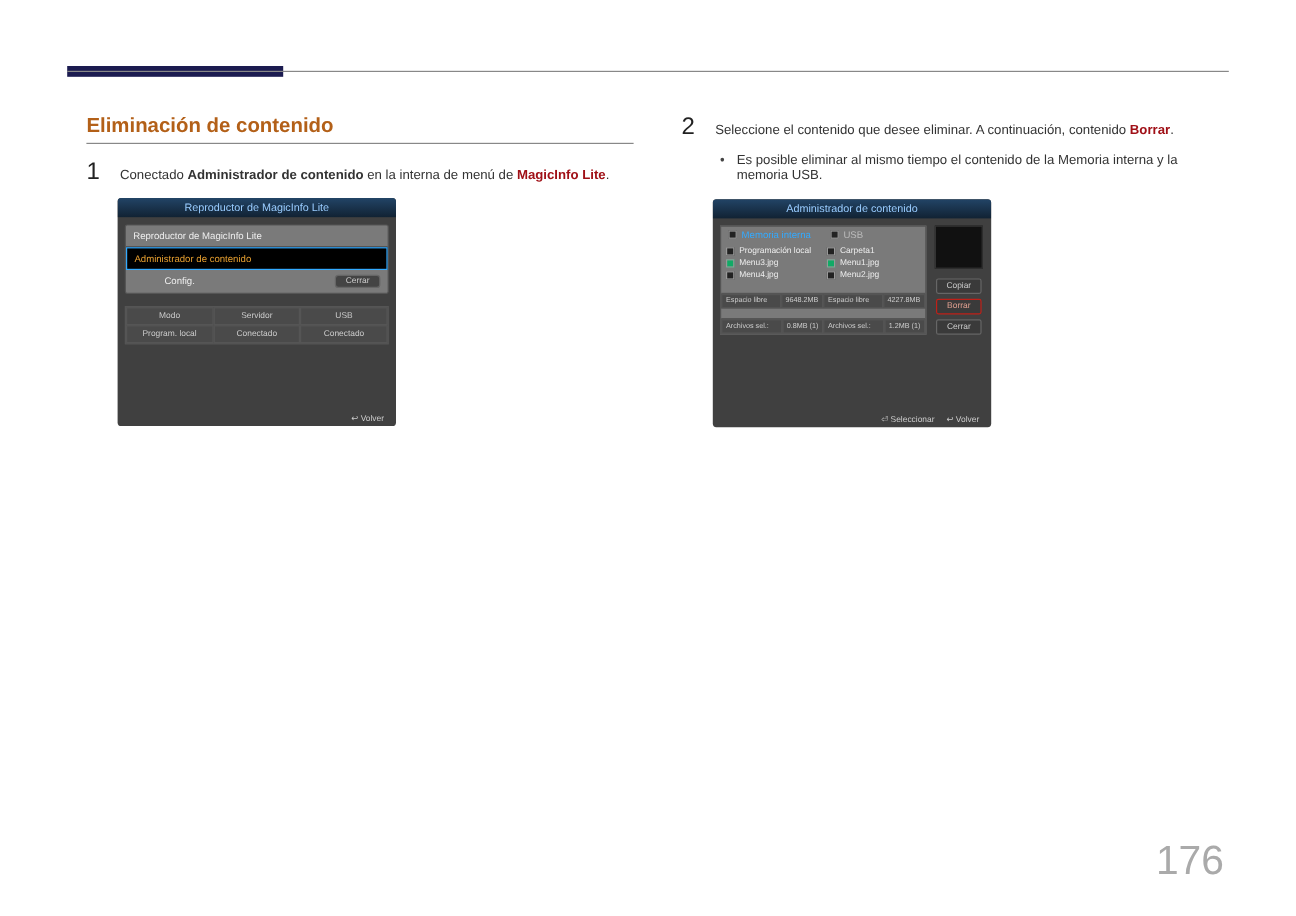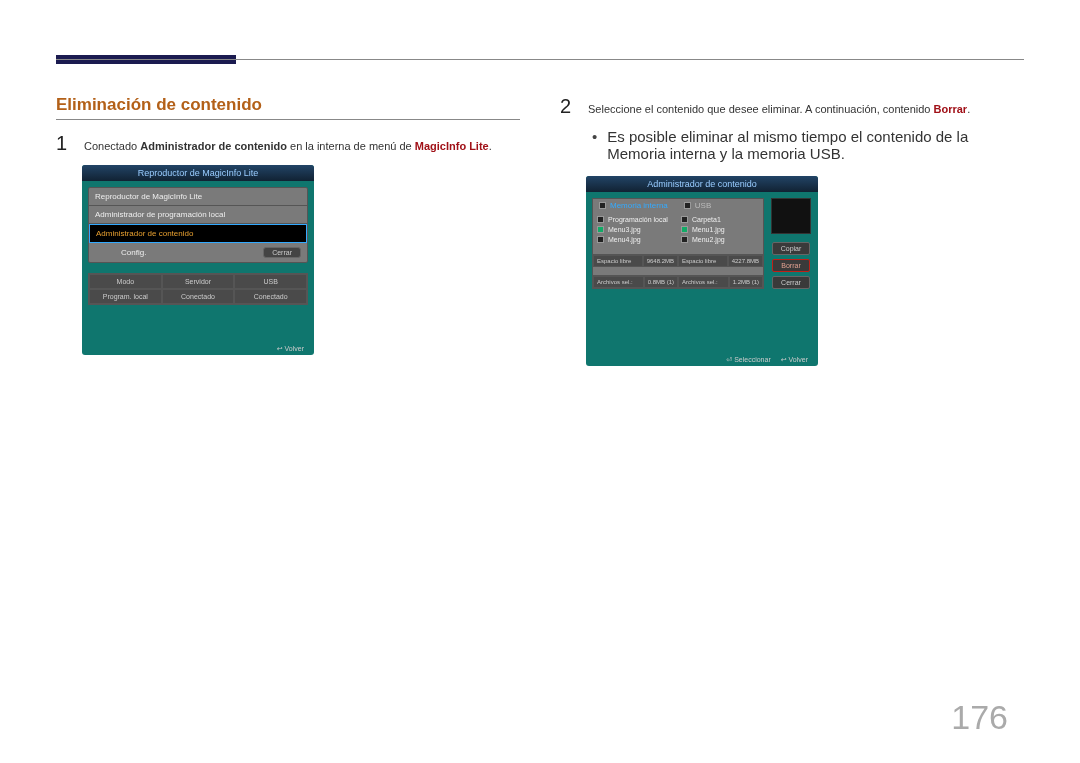--- a/index.html
+++ b/index.html
@@ -21,21 +21,21 @@
   .top-line {
     border-top: 1px solid #888;
     position: absolute;
     top: 59px;
     left: 56px;
     right: 56px;
   }
   .content {
     position: absolute;
     top: 95px;
-    left: 56px;
+    left: 72px;
     right: 56px;
     display: flex;
     gap: 40px;
   }
   .col { width: 480px; }
   h3.section-title {
     color: #b36018;
     font-size: 17px;
     font-weight: bold;
     border-bottom: 1px solid #888;
@@ -50,29 +50,29 @@
     color: #333;
     margin-bottom: 10px;
   }
   .step-num { font-size: 20px; font-weight: 300; color: #222; width: 14px; }
   .step-text { line-height: 1.5; }
   .step-text .hl-red { color: #a01017; font-weight: bold; }
   .step-text .hl-bold { font-weight: bold; }
   .bullet-row {
     display: flex;
     gap: 10px;
-    font-size: 15px;
+    font-size: 11px;
     color: #333;
     margin: 6px 0 14px 32px;
     justify-content: center;
   }
   .bullet-row::before { content: "•"; color: #444; }
 
   
-  .device { background: #0f766e; border-radius: 3px; color: #ddd; font-size: 8px; position: relative; overflow: hidden; }
+  .device { background: #404040; border-radius: 3px; color: #ddd; font-size: 8px; position: relative; overflow: hidden; }
   .dev1 { width: 232px; height: 190px; margin-left: 26px; }
   .dev-title {
     background: linear-gradient(#246, #123);
     text-align: center;
     padding: 3px 0;
     color: #9cf;
     font-size: 9px;
   }
   .dev1-body { padding: 6px 6px 0 6px; }
   .menu-box {
@@ -167,21 +167,21 @@
     bottom: 2px;
     right: 10px;
     font-size: 7px;
     color: #ccc;
     display: flex;
     gap: 10px;
   }
   .page-num {
     position: absolute;
     bottom: 26px;
-    right: 72px;
+    right: 60px;
     font-size: 34px;
     color: #aaa;
     font-weight: 300;
   }
 </style>
 </head>
 <body>
 
 <div class="top-bar"></div>
 <div class="top-line"></div>
@@ -197,23 +197,20 @@
         <span>Conectado </span><span class="hl-bold">Administrador de contenido</span><span> en la interna de menú de </span><span class="hl-red">MagicInfo Lite</span><span>.</span>
       </div>
     </div>
 
     <div class="device dev1">
       <div class="dev-title">Reproductor de MagicInfo Lite</div>
       <div class="dev1-body">
         <div class="menu-box">
           <div class="menu-item">
               <span>Reproductor de MagicInfo Lite</span>
-            </div>
-          <div class="menu-item">
-              <span>Administrador de programación local</span>
             </div>
           <div class="menu-item selected">
               <span>Administrador de contenido</span>
             </div>
           <div class="menu-item">
             <span>Config.</span>
             <span class="btn-pill">Cerrar</span>
           </div>
         </div>
         <div class="status-grid">

